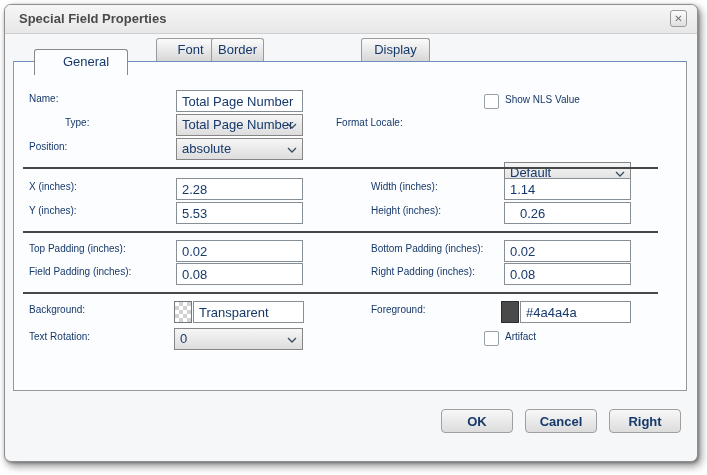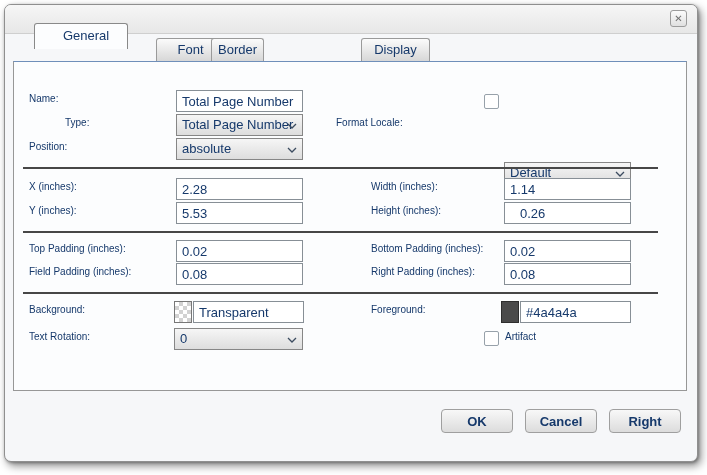--- a/index.html
+++ b/index.html
@@ -32,21 +32,21 @@
     color:#707070;font-size:10px;line-height:15px;text-align:center;box-sizing:border-box;
     cursor:default;
   }
   .tab{
     position:absolute;top:33px;height:23px;box-sizing:border-box;
     border:1px solid #9a9a9a;border-bottom:none;border-radius:3px 3px 0 0;
     background:linear-gradient(#fbfbfb,#d7d7d7);
     color:var(--navy);font-size:13px;text-align:center;line-height:21px;z-index:2;
   }
   .tab.active{
-    top:18px;height:26px;background:var(--panel-bg);line-height:24px;z-index:4;
+    top:44px;height:26px;background:var(--panel-bg);line-height:24px;z-index:4;
     border-color:#898989;
     padding-left:10px;
   }
   .panel{
     position:absolute;left:8px;top:56px;width:674px;height:330px;box-sizing:border-box;
     background:var(--panel-bg);
     border:1px solid #979797;border-top:1px solid #6f8fba;z-index:1;
   }
   .lbl{position:absolute;font-size:10px;color:var(--navy);white-space:nowrap;z-index:5;}
   .in{
@@ -79,33 +79,35 @@
     color:var(--navy);font-family:"Liberation Sans",sans-serif;font-size:13px;font-weight:bold;
     text-align:center;cursor:default;padding:0;
   }
 </style>
 </head>
 <body>
 
 <div class="dlg">
 
   <div class="titlebar">
+    <span class="title">Special Field Properties</span>
     <div class="closebtn">✕</div>
   </div>
 
   <div class="tab active" style="left:29px;width:94px;">General</div>
   <div class="tab" style="left:131px;width:69px;margin-left:20px;">Font</div>
   <div class="tab" style="left:206px;width:53px;">Border</div>
   <div class="tab" style="left:356px;width:69px;">Display</div>
 
   <div class="panel"></div>
 
   <span class="lbl" style="left:24px;top:88px;">Name:</span>
   <input class="in" style="left: 171px; top: 85px; width: 127px;" type="text" value="Total Page Number">
   <div class="cb" style="left:479px;top:89px;"></div>
+  <span class="lbl" style="left:500px;top:89px;">Show NLS Value</span>
 
   <span class="lbl" style="left:24px;top:112px;margin-left:36px;">Type:</span>
   <div class="dd" style="left:171px;top:109px;width:127px;">
     <span>Total Page Number</span>
     <svg class="chev" width="10" height="6">
         <path d="M1 1 L5 5 L9 1" stroke="#3c4c60" stroke-width="1.3" fill="none"></path>
       </svg>
   </div>
   <span class="lbl" style="left:331px;top:112px;">Format Locale:</span>
   <div class="dd" style="left:499px;top:109px;width:127px;margin-top:48px;">

